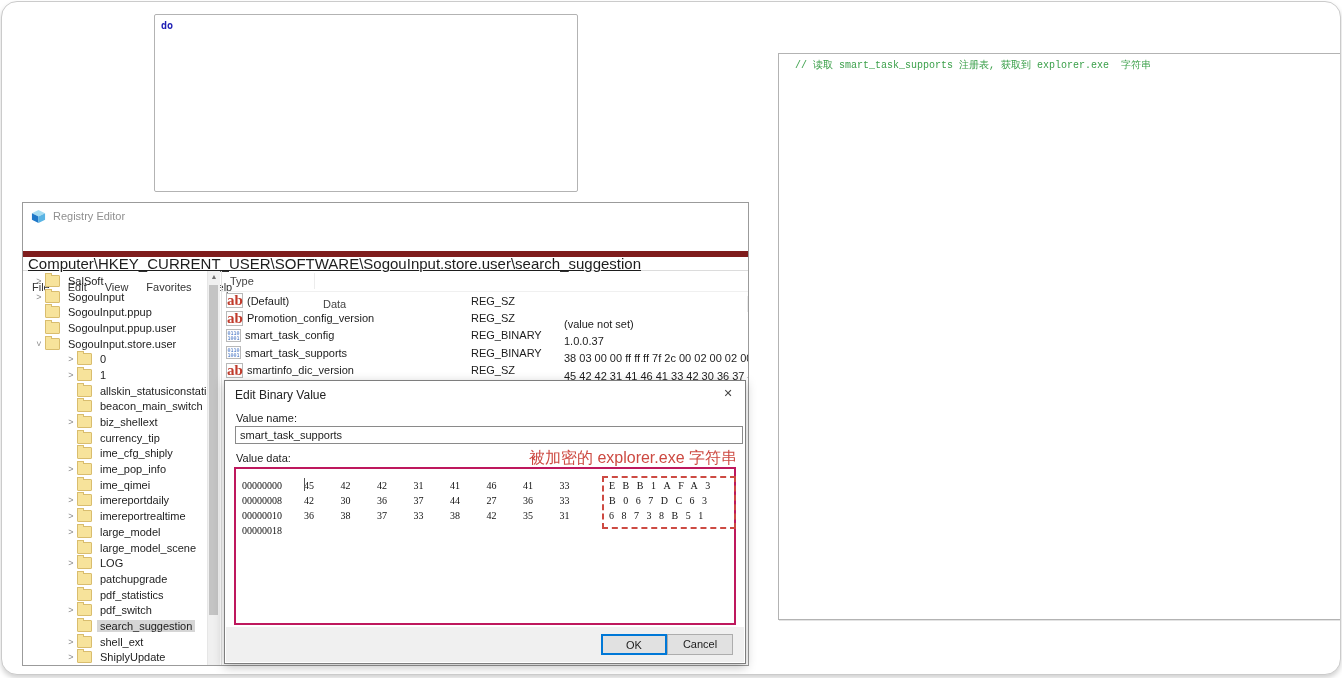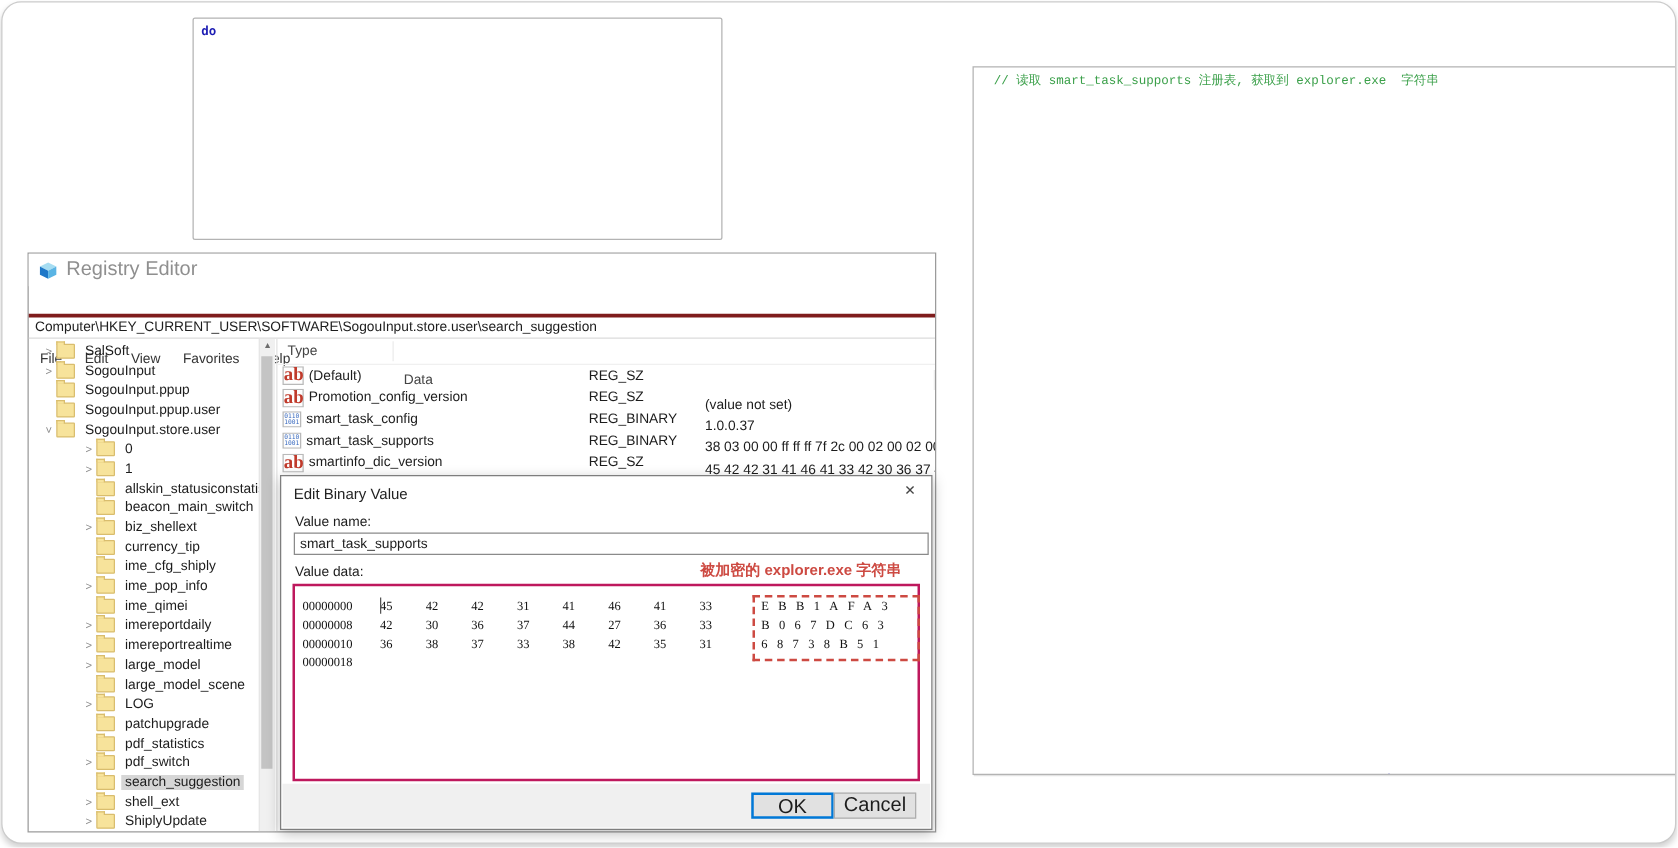--- a/index.html
+++ b/index.html
@@ -15,24 +15,24 @@
   .tok-k{color:var(--kw);font-weight:bold;}
   .tok-f{color:var(--kw);font-weight:bold;}
   .tok-g{color:var(--green);font-family:Liberation Mono, monospace;}
   .tok-v{color:var(--lvar);}
   .tok-o{color:var(--orange);}
 
   
   .regwin{position:absolute;left:20px;top:200px;width:725px;height:462px;background:#fff;border:1px solid #9b9b9b;}
   .rtitle{position:absolute;left:0;top:0;width:100%;height:26px;background:#fff;display:flex;align-items:center;padding-left:8px;box-sizing:border-box;}
   .rtitle svg{width:15px;height:15px;margin-right:7px;}
-  .rtitle span{font-size:16px;color:#8f8f8f;}
+  .rtitle span{font-size:11px;color:#8f8f8f;}
   .rmenu{position:absolute;left:0;top:26px;width:100%;height:22px;display:flex;align-items:center;gap:18px;padding-left:9px;font-size:11px;color:#333;margin-top:47px;}
   .rmenu span{cursor:default;}
-  .raddr{position:absolute;left:0;top:48px;width:100%;height:20px;border-top:3px solid #7f1d1d;border-bottom:1px solid #dcdcdc;display:flex;align-items:center;padding-left:5px;font-size:11px;color:#1d1d1d;box-sizing:border-box;}
+  .raddr{position:absolute;left:0;top:48px;width:100%;height:20px;border-top:6px solid #7f1d1d;border-bottom:1px solid #dcdcdc;display:flex;align-items:center;padding-left:5px;font-size:15px;color:#1d1d1d;box-sizing:border-box;text-decoration:underline;}
   .rbody{position:absolute;left:0;top:68px;right:0;bottom:0;overflow:hidden;}
   .tree{position:absolute;left:0;top:2px;width:184px;bottom:0;overflow:hidden;font-size:11px;color:#1c1c1c;}
   .trow{height:15.7px;display:flex;align-items:center;white-space:nowrap;}
   .trow .arr{width:12px;color:#8a8a8a;font-size:9px;text-align:center;flex:none;}
   .trow.l1{padding-left:10px;}
   .trow.l2{padding-left:42px;}
   .fold{flex:none;width:13px;height:10px;background:#f7e39b;border:1px solid #d9bd6e;border-radius:1px;margin-right:5px;position:relative;}
   .fold:before{content:"";position:absolute;left:-1px;top:-3px;width:5px;height:2px;background:#f7e39b;border:1px solid #d9bd6e;border-bottom:none;}
   .tlabel{padding:0 3px;}
   .tlabel.sel{background:#d6d6d6;}
@@ -52,30 +52,30 @@
   .vicon.sz{color:#c03a2b;font-size:15px;line-height:12px;font-weight:bold;}
   .vicon.bin{color:#3a6bc0;font-size:5px;line-height:5px;white-space:pre;font-family:"DejaVu Sans Mono",monospace;padding-top:1px;box-sizing:border-box;}
 
   
   .dlg{position:absolute;left:222px;top:378px;width:520px;height:282px;background:#fff;border:1px solid #7e7e7e;box-shadow:0 3px 10px rgba(0,0,0,.25);font-size:11px;color:#1c1c1c;}
   .dtitle{position:absolute;left:10px;top:7px;font-size:12px;color:#222;}
   .dclose{position:absolute;right:0px;top:0px;width:34px;height:24px;text-align:center;line-height:24px;font-size:11px;color:#444;}
   .dlabel1{position:absolute;left:11px;top:31px;}
   .dinput{position:absolute;left:10px;top:45px;width:498px;height:16px;border:1px solid #8a8a8a;font-size:11px;padding:0 4px;color:#1c1c1c;font-family:"Liberation Sans",sans-serif;background:#fff;}
   .dlabel2{position:absolute;left:11px;top:71px;}
-  .dannot{position:absolute;right:24px;top:67px;color:var(--red);font-weight:bold;font-size:12px;}
+  .dannot{position:absolute;right:8px;top:67px;color:var(--red);font-weight:normal;font-size:16px;}
   .hexbox{position:absolute;left:9px;top:86px;width:502px;height:158px;border:2px solid #be185d;font-family:Liberation Serif, serif;font-size:10px;color:#111;padding:9px 0 0 6px;box-sizing:border-box;}
   .hexrow{display:flex;height:15px;line-height:15px;}
   .hoff{width:62px;flex:none;}
   .hbyte{width:36.5px;flex:none;}
   .hascii{margin-left:13px;letter-spacing:7.5px;flex:none;}
   .caret{position:absolute;left:68px;top:9px;width:1px;height:13px;background:#555;}
   .reddash{position:absolute;left:366px;top:7px;width:130px;height:49px;border:2px dashed var(--red);}
   .dfoot{position:absolute;left:1px;right:1px;bottom:1px;height:35px;background:#f0f0f0;}
-  .dbtn{position:absolute;top:7px;width:66px;height:21px;background:#e1e1e1;border:1px solid #adadad;font-size:16px;color:#1c1c1c;text-align:center;line-height:19px;box-sizing:border-box;}
+  .dbtn{position:absolute;top:7px;width:66px;height:21px;background:#e1e1e1;border:1px solid #adadad;font-size:11px;color:#1c1c1c;text-align:center;line-height:19px;box-sizing:border-box;}
   .dbtn.ok{left:375px;border:2px solid var(--accent);background:#e5f1fb00;background:#e1e1e1;}
   .dbtn.cancel{left:441px;}
 </style>
 </head>
 <body>
 
 <div class="card">
 
   <div class="codebox" id="code-left"><div class="cl"><span class="tok-k">do</span></div><div class="cl"></div></div>
 

